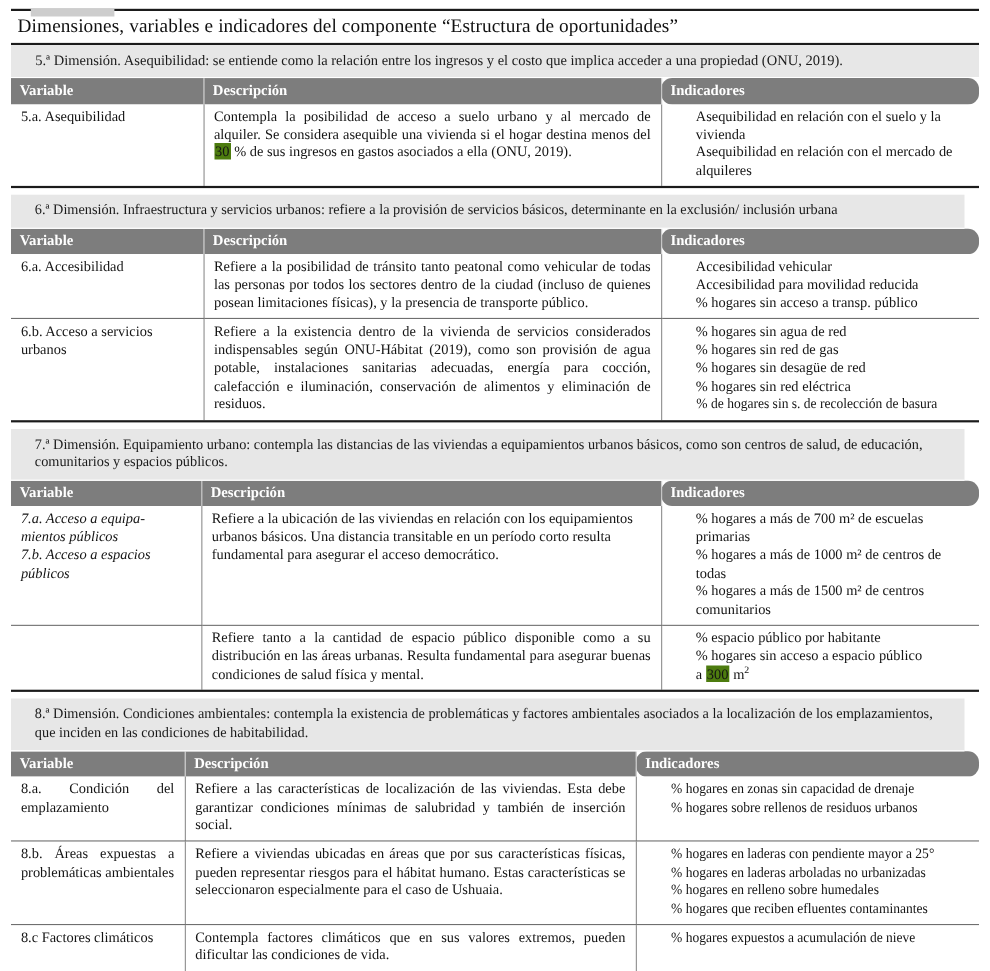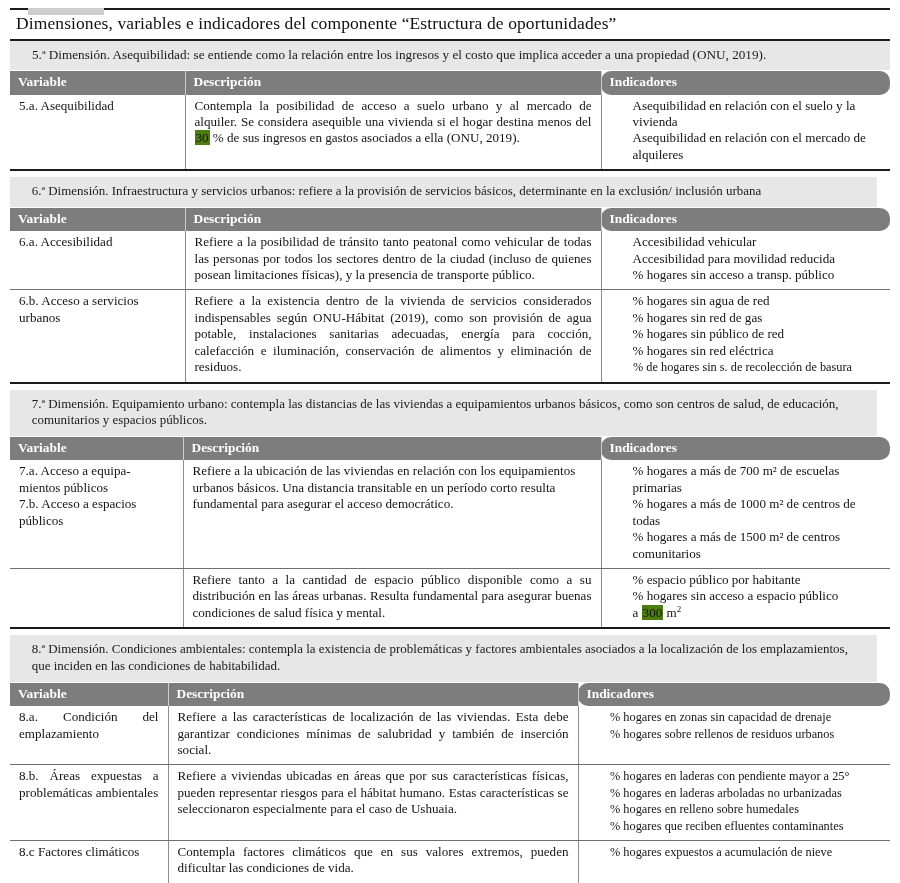--- a/index.html
+++ b/index.html
@@ -93,21 +93,21 @@
     padding: 3px 9px 6px 9px;
     border-right: 1px solid #8d8d8d;
     border-bottom: 1px solid #6f6f6f;
     color: #141414;
     background: #ffffff;
   }
   table.tbl td:last-child { border-right: none; padding-left: 31px; }
   table.tbl tr:last-child td { border-bottom: none; }
 
   .just { text-align: justify; text-align-last: left; hyphens: manual; }
-  .tight { line-height: 1.25; }
+  .tight { line-height: 1.25; font-style: italic; }
 
   .ind-line { display: block; }
 
   .hl {
     background: #4d7c0f;
     padding: 0 1px;
   }
 
   .squeeze { display: inline-block; transform: scaleX(0.94); transform-origin: left center; }
 
@@ -191,21 +191,21 @@
             <span class="ind-line">Accesibilidad para movilidad reducida</span>
             <span class="ind-line">% hogares sin acceso a transp. público</span>
           </td>
         </tr>
         <tr>
           <td>6.b. Acceso a servicios urbanos</td>
           <td class="just">Refiere a la existencia dentro de la vivienda de servicios considerados indispensables según ONU-Hábitat (2019), como son provisión de agua potable, instalaciones sanitarias adecuadas, energía para cocción, calefacción e iluminación, conservación de alimentos y eliminación de residuos.</td>
           <td>
             <span class="ind-line">% hogares sin agua de red</span>
             <span class="ind-line">% hogares sin red de gas</span>
-            <span class="ind-line">% hogares sin público de red</span>
+            <span class="ind-line">% hogares sin desagüe de red</span>
             <span class="ind-line">% hogares sin red eléctrica</span>
             <span class="ind-line squeeze">% de hogares sin s. de recolección de basura</span>
           </td>
         </tr>
       </tbody>
     </table>
   </div>
   <div class="block-bottom-rule"></div>
   <div class="block-gap"></div>
 

